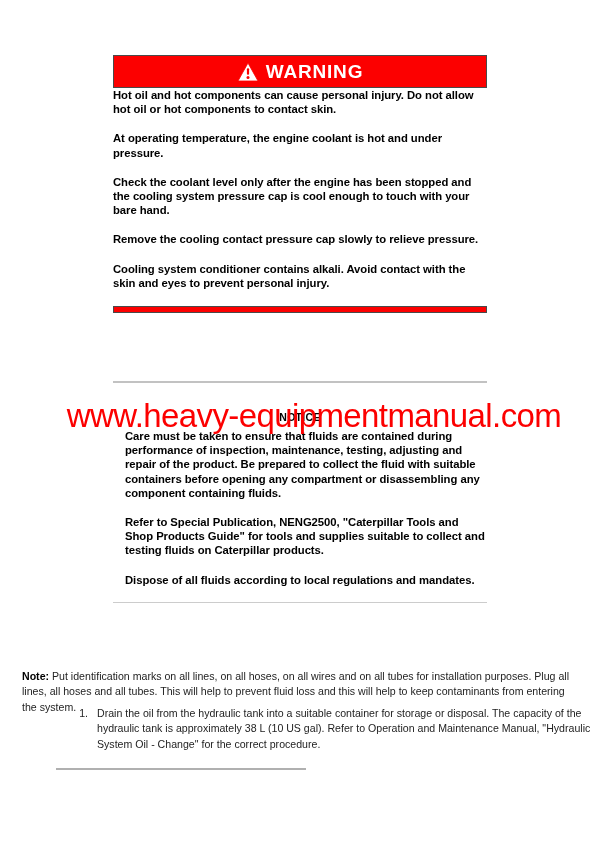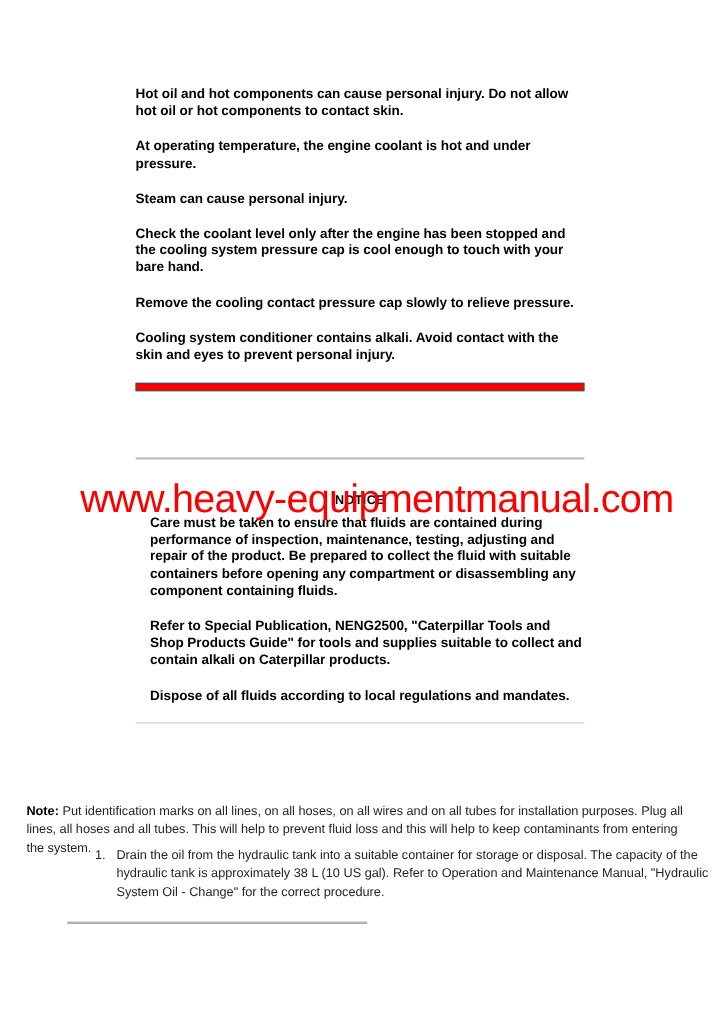--- a/index.html
+++ b/index.html
@@ -53,21 +53,20 @@
 
   .warning-banner-label {
     color: #ffffff;
     font-size: 19px;
     font-weight: bold;
     letter-spacing: 0.8px;
     line-height: 1;
   }
 
   .warning-body {
-    padding-top: 17px;
   }
 
   .warning-body p {
     margin: 0 0 15px 0;
     font-size: 11.3px;
     font-weight: bold;
     line-height: 14.2px;
     letter-spacing: -0.05px;
   }
   .warning-body p:last-child { margin-bottom: 16px; }
@@ -189,39 +188,46 @@
     margin-left: 14px;
   }
 </style>
 </head>
 <body>
 
 <div class="page">
 
   <div class="warning-block">
 
+    <div class="warning-banner">
+      <svg class="warning-icon" viewBox="0 0 22 20">
+        <polygon points="11,1 21,19 1,19" fill="#ffffff" stroke="#fc0000" stroke-width="0.8"></polygon>
+        <rect x="9.9" y="6.2" width="2.2" height="6.6" rx="1" fill="#fc0000"></rect>
+        <circle cx="11" cy="15.6" r="1.5" fill="#fc0000"></circle>
+      </svg>
+      <span class="warning-banner-label">WARNING</span>
+    </div>
 
     <div class="warning-body">
       <p>Hot oil and hot components can cause personal injury. Do not allow hot oil or hot components to contact skin.</p>
       <p>At operating temperature, the engine coolant is hot and under pressure.</p>
-      <p>Steam can cause personal injury.</p>
       <p>Check the coolant level only after the engine has been stopped and the cooling system pressure cap is cool enough to touch with your bare hand.</p>
       <p>Remove the cooling contact pressure cap slowly to relieve pressure.</p>
       <p>Cooling system conditioner contains alkali. Avoid contact with the skin and eyes to prevent personal injury.</p>
     </div>
 
     <div class="red-rule"></div>
   </div>
 
   <div class="notice-block">
     <div class="gray-rule"></div>
     <div class="notice-label">NOTICE</div>
     <div class="notice-body">
       <p>Care must be taken to ensure that fluids are contained during performance of inspection, maintenance, testing, adjusting and repair of the product. Be prepared to collect the fluid with suitable containers before opening any compartment or disassembling any component containing fluids.</p>
-      <p>Refer to Special Publication, NENG2500, "Caterpillar Tools and Shop Products Guide" for tools and supplies suitable to collect and contain alkali on Caterpillar products.</p>
+      <p>Refer to Special Publication, NENG2500, "Caterpillar Tools and Shop Products Guide" for tools and supplies suitable to collect and testing fluids on Caterpillar products.</p>
       <p>Dispose of all fluids according to local regulations and mandates.</p>
     </div>
     <div class="gray-rule-bottom"></div>
   </div>
 
   <div class="note-para">
     <span class="note-lead">Note:</span><span> Put identification marks on all lines, on all hoses, on all wires and on all tubes for installation purposes. Plug all lines, all hoses and all tubes. This will help to prevent fluid loss and this will help to keep contaminants from entering the system.</span>
   </div>
 
   <ol class="step-list">

